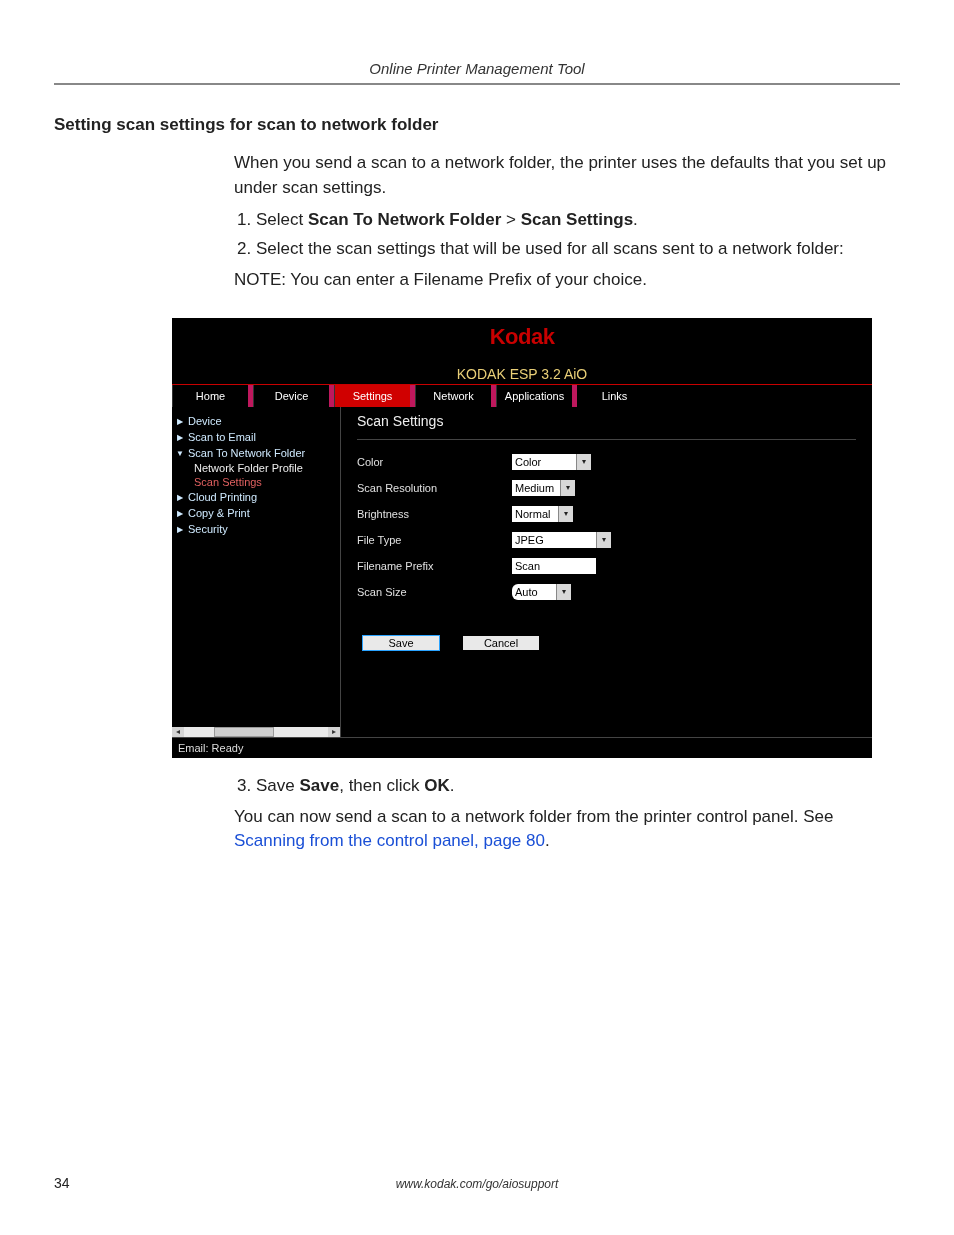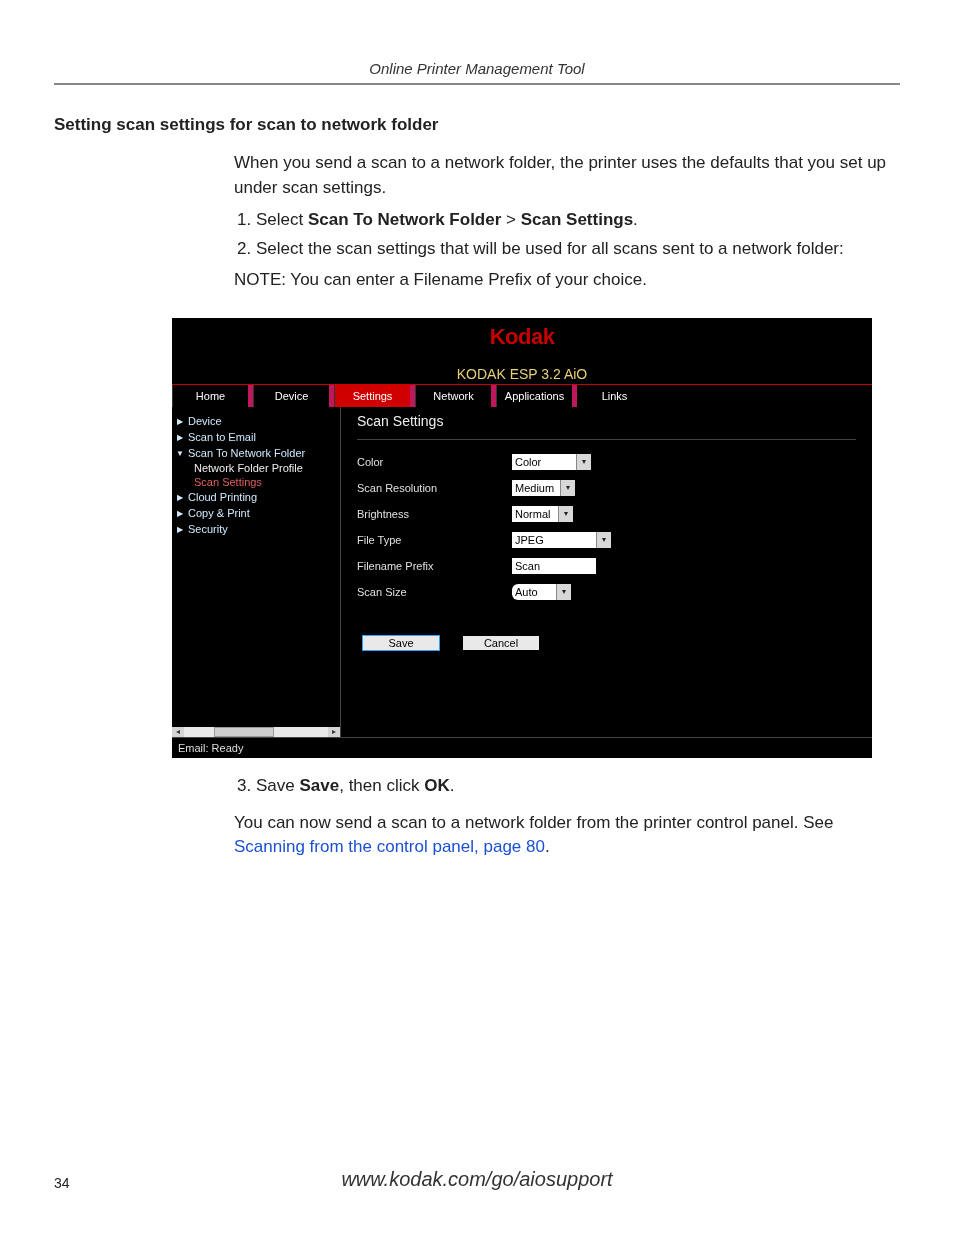--- a/index.html
+++ b/index.html
@@ -138,21 +138,21 @@
     background: #e9e9e9; color:#000; font-size: 11px;
   }
   .app-btn.save { box-shadow: 0 0 0 1px #2aa3ff; }
   .status-bar { border-top:1px solid #444; padding: 4px 6px; color:#ddd; }
 
   .footer {
     position: absolute;
     bottom: 44px; left: 54px; right: 54px;
     text-align: center;
     font-style: italic;
-    font-size: 20px;
+    font-size: 12px;
     color: #333;
   }
   .page-number {
     position: absolute;
     bottom: 44px; left: 54px;
     font-size: 14px;
     font-style: normal;
   }
 </style>
 </head>
@@ -286,21 +286,21 @@
 
     <div class="status-bar">Email: Ready</div>
   </div>
 
   <div class="body-block">
     <ol class="steps" start="3">
       <li>
         <span>Save </span><span class="bold">Save</span><span>, then click </span><span class="bold">OK</span><span>.</span>
       </li>
     </ol>
-    <div style="margin-top:12px;">
+    <div style="margin-top:6px;">
       <span>You can now send a scan to a network folder from the printer control panel. See </span><a href="#" class="doc-link">Scanning from the control panel, page 80</a><span>.</span>
     </div>
   </div>
 
   <div class="page-number">34</div>
   <div class="footer">www.kodak.com/go/aiosupport</div>
 
 </div>
 
 </body></html>

